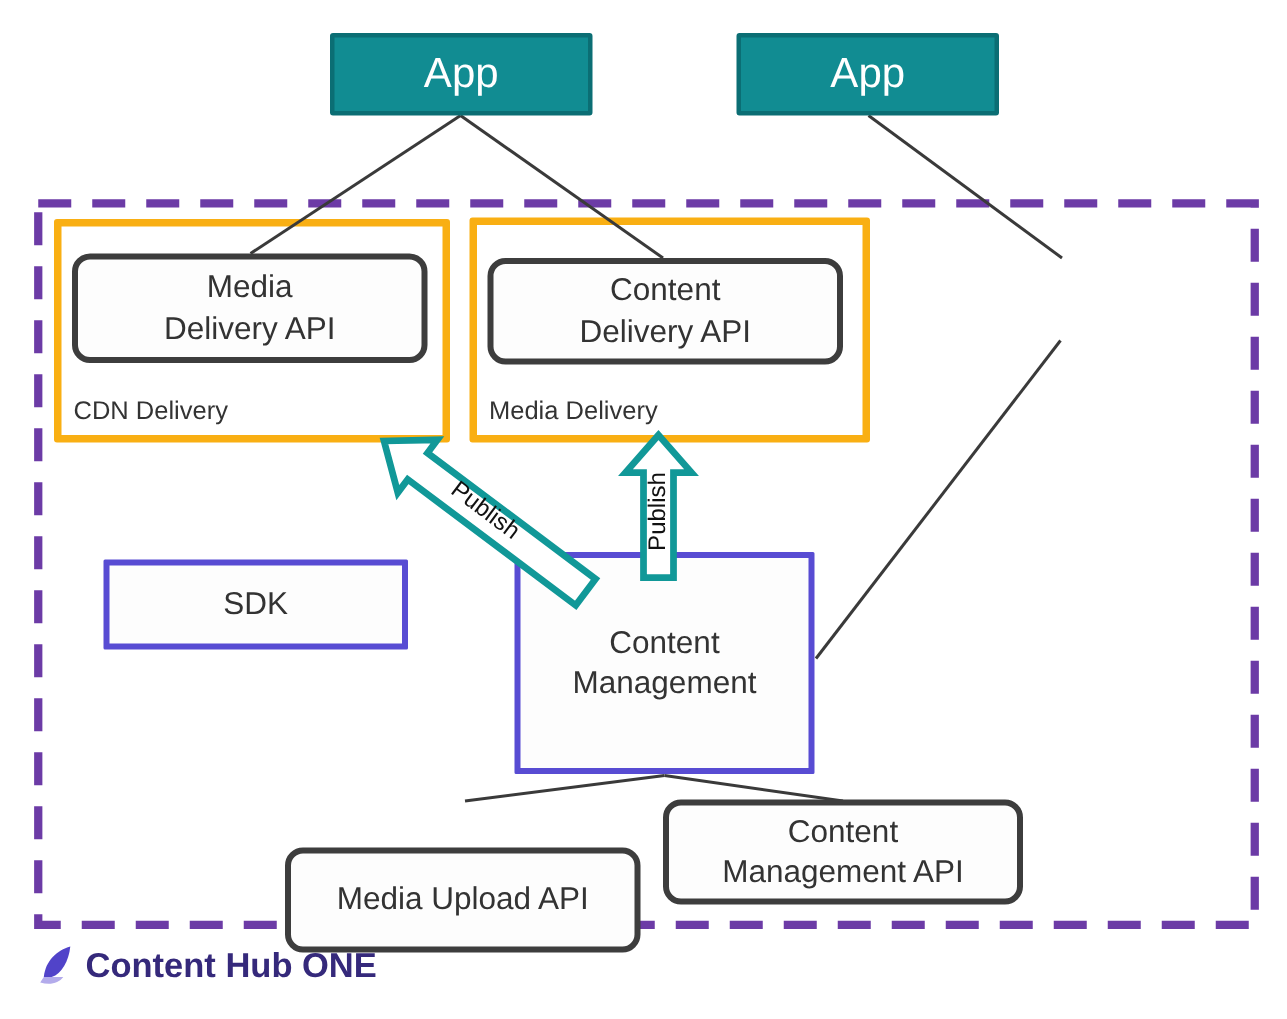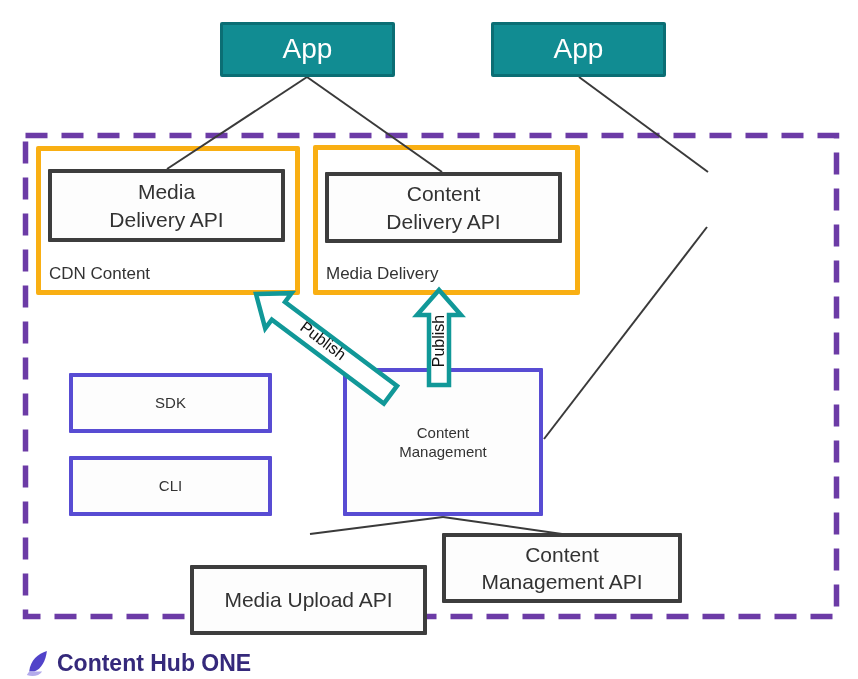--- a/index.html
+++ b/index.html
@@ -22,33 +22,33 @@
     color:#ffffff; font-size:28px; z-index:2;
   }
   .group {
     position:absolute; box-sizing:border-box;
     border:5px solid #F9AF13; border-radius:2px; background:transparent; z-index:0;
   }
   .group-label {
     position:absolute; left:8px; bottom:6px;
     font-size:17px; color:#333333; white-space:nowrap;
   }
-  .dark-box   { background:#fdfdfd; border:4px solid #3D3D3D; border-radius:1px; font-size:21px; z-index:2; }
-  .purple-box { background:#fdfdfd; border:4px solid #584CD3; border-radius:1px; font-size:15px; z-index:2; }
+  .dark-box   { background:#fdfdfd; border:4px solid #3D3D3D; border-radius:12px; font-size:21px; z-index:2; }
+  .purple-box { background:#fdfdfd; border:4px solid #584CD3; border-radius:1px; font-size:21px; z-index:2; }
 
   .publish-label {
     position:absolute; z-index:4; width:80px; text-align:center;
     font-size:16px; color:#111111;
   }
   .publish-diag { left:283px; top:332px; transform:rotate(37deg); }
   .publish-vert { left:399px; top:332px; transform:rotate(-90deg); }
 
   .brand {
     position:absolute; left:24px; top:630px; z-index:2;
-    display:flex; align-items:flex-end; gap:7px;margin-top:20px;
+    display:flex; align-items:flex-end; gap:7px;
   }
   .brand-text { font-size:23px; font-weight:bold; color:#35297B; white-space:nowrap; }
 </style>
 </head>
 <body>
 
 <div class="stage">
 
   <svg class="layer lines-layer" width="858" height="679" viewBox="0 0 858 679">
     <rect x="25.5" y="135.5" width="811" height="481" fill="none" stroke="#6C3BA6" stroke-width="5.5" stroke-dasharray="22 14"></rect>
@@ -63,41 +63,38 @@
   </svg>
 
   <div class="node app" style="left:220px; top:22px; width:175px; height:55px;">
     <span>App</span>
   </div>
   <div class="node app" style="left:491px; top:22px; width:175px; height:55px;">
     <span>App</span>
   </div>
 
   <div class="group" style="left:36px; top:146px; width:264px; height:149px;">
-    <span class="group-label">CDN Content</span>
+    <span class="group-label">CDN Delivery</span>
   </div>
   <div class="node dark-box" style="left:48px; top:169px; width:237px; height:73px;">
     <span>Media
 Delivery API</span>
   </div>
 
   <div class="group" style="left:313px; top:145px; width:267px; height:150px;">
     <span class="group-label">Media Delivery</span>
   </div>
   <div class="node dark-box" style="left:325px; top:172px; width:237px; height:71px;">
     <span>Content
 Delivery API</span>
   </div>
 
 
   <div class="node purple-box" style="left:69px; top:373px; width:203px; height:60px;">
     <span>SDK</span>
-  </div>
-  <div class="node purple-box" style="left:69px; top:456px; width:203px; height:60px;">
-    <span>CLI</span>
   </div>
 
   <div class="node purple-box" style="left:343px; top:368px; width:200px; height:148px;">
     <span>Content
 Management</span>
   </div>
 
   <div class="node dark-box" style="left:190px; top:533px; width:237px; height:70px;margin-top:32px;">
     <span>Media Upload API</span>
   </div>

